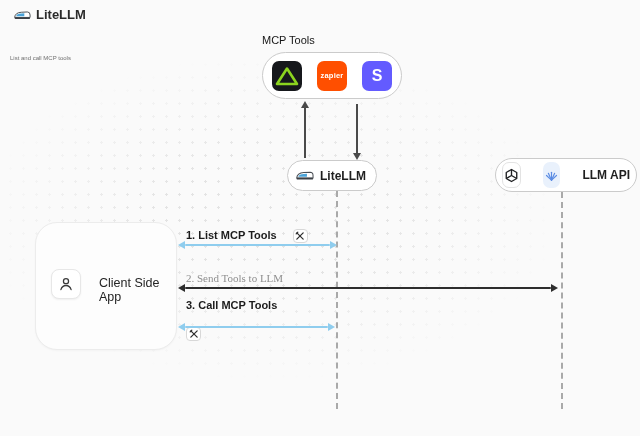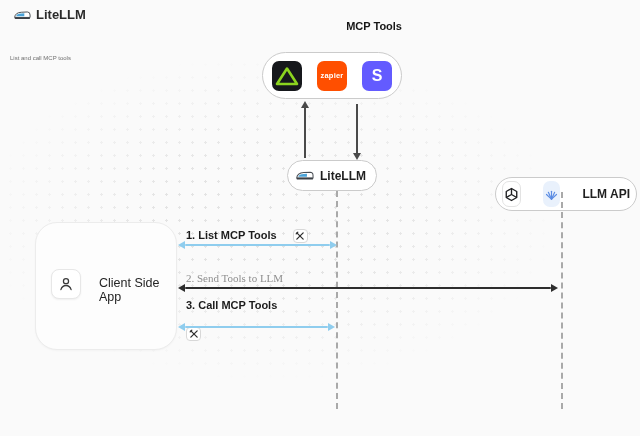--- a/index.html
+++ b/index.html
@@ -16,31 +16,31 @@
             mask-image:radial-gradient(ellipse 58% 48% at 42% 50%,#000 30%,transparent 78%);
   }
   .brand{position:absolute;left:14px;top:7px;display:flex;align-items:center;gap:5px;}
   .brand-name{font-size:13px;font-weight:700;color:#2b2b2b;}
   .page-title{position:absolute;left:10px;top:30px;font-size:15.5px;font-weight:800;color:#0d0d0d;letter-spacing:-0.2px;}
   .page-subtitle{position:absolute;left:10px;top:55px;font-size:6px;color:#6f6f6f;}
 
   .pill{position:absolute;background:#fff;border:1.5px solid #cbcbcb;border-radius:999px;
         display:flex;align-items:center;box-sizing:border-box;}
   .mcp-pill{left:262px;top:52px;width:140px;height:47px;justify-content:space-between;padding:0 9px;}
-  .mcp-label{position:absolute;left:262px;top:20px;width:140px;text-align:right;font-size:11px;font-weight:700;color:#161616;}
+  .mcp-label{position:absolute;left:262px;top:34px;width:140px;text-align:left;font-size:11px;font-weight:400;color:#161616;}
   .sq{width:30px;height:30px;border-radius:7px;display:flex;align-items:center;justify-content:center;box-sizing:border-box;}
   .sq-dark{background:#16181c;}
   .sq-zapier{background:#ff4f00;}
   .zapier-word{color:#fff;font-size:7.5px;font-weight:800;letter-spacing:.2px;}
   .sq-stripe{background:#635bff;}
   .stripe-s{color:#fff;font-size:16px;font-weight:800;}
 
   .litellm-pill{left:287px;top:160px;width:90px;height:31px;padding:0 8px;gap:6px;}
   .node-label{font-size:12px;font-weight:600;color:#1f1f1f;white-space:nowrap;}
-  .llm-pill{left:495px;top:158px;width:142px;height:34px;padding:0 6px;gap:22px;margin-top:19px;}
+  .llm-pill{left:495px;top:158px;width:142px;height:34px;padding:0 6px;gap:22px;}
   .mini-sq{width:26px;height:26px;border-radius:7px;display:flex;align-items:center;justify-content:center;box-sizing:border-box;}
   .openai-sq{background:#fff;border:1px solid #e3e3e3;}
   .provider-sq{background:#e9f1fc;}
 
   .client-box{position:absolute;left:35px;top:222px;width:140px;height:126px;background:#fdfdfd;
     border:1px solid #ececec;border-radius:22px;box-shadow:0 1px 2px rgba(0,0,0,.03);}
   .client-icon-sq{position:absolute;left:15px;top:46px;width:28px;height:28px;background:#fff;
     border:1px solid #e7e7e7;border-radius:8px;display:flex;align-items:center;justify-content:center;
     box-shadow:0 1px 2px rgba(0,0,0,.06);}
   .client-label{position:absolute;left:63px;top:53px;font-size:12.5px;font-weight:500;color:#242424;}

